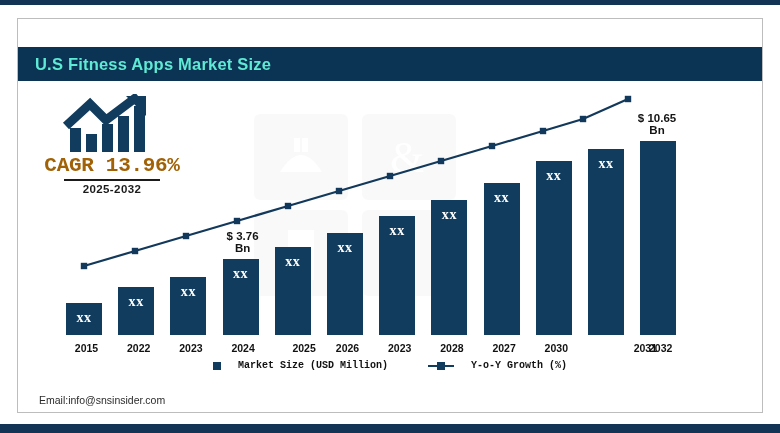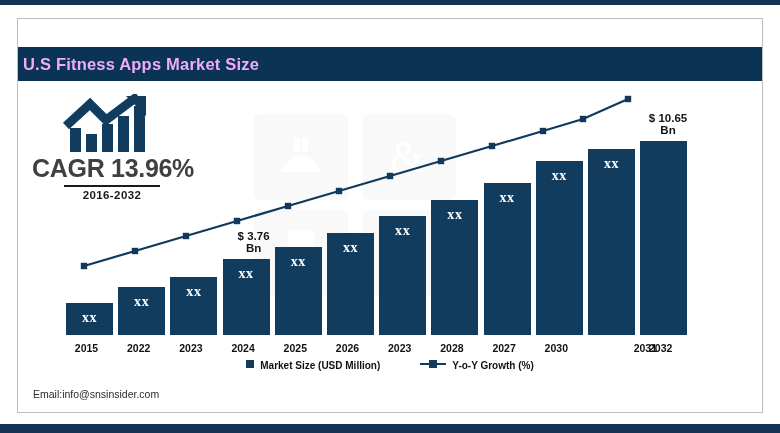--- a/index.html
+++ b/index.html
@@ -25,25 +25,25 @@
   }
 
   
   .header-band{
     position:absolute;left:18px;top:47px;
     width:744px;height:34px;
     background:#0b3354;
     display:flex;align-items:center;
   }
   .header-title{
-    color:#f0abfc;
+    color:#5eead4;
     font-size:16.5px;
     font-weight:bold;
     letter-spacing:.2px;
-    margin-left:5px;
+    margin-left:17px;
     white-space:nowrap;
   }
 
   
   .plot{
     position:absolute;left:18px;top:82px;
     width:744px;height:300px;
     overflow:hidden;
   }
 
@@ -56,38 +56,39 @@
   }
 
   
   .cagr-box{
     position:absolute;left:14px;top:12px;
     width:160px;
     text-align:center;
   }
   .cagr-icon{display:block;margin:0 auto;}
   .cagr-value{
-    font-size:25px;font-weight:bold;color:#404040;
+    font-size:21px;font-weight:bold;color:#a16207;
     letter-spacing:-.3px;margin-top:-2px;
     white-space:nowrap;
+    font-family:Liberation Mono, monospace;
   }
   .cagr-rule{
     width:96px;height:1.6px;background:#1b1b1b;
     margin:2px auto 2px auto;
   }
   .cagr-period{
     font-size:11.5px;font-weight:bold;color:#1b1b1b;
     letter-spacing:.4px;
   }
 
   
   .bars{position:absolute;left:0;top:0;width:744px;height:300px;}
   .bar-col{
     position:absolute;bottom:47px;
-    width:47px;
+    width:36px;
     display:flex;flex-direction:column;align-items:flex-end;
   }
   .bar-toplabel{
     position:absolute;
     bottom:100%;
     font-size:11.5px;font-weight:bold;color:#141414;
     line-height:1.05;text-align:center;white-space:nowrap;
     margin-bottom:5px;
   }
   .bar-rect{
@@ -112,36 +113,36 @@
   }
 
   
   .trend{position:absolute;left:0;top:0;width:744px;height:300px;}
 
   
   .legend{
     position:absolute;left:18px;top:360px;width:744px;
     display:flex;justify-content:center;align-items:center;gap:40px;
   }
-  .legend-item{display:flex;gap:6px;}
+  .legend-item{display:flex;align-items:center;gap:17px;font-family:Liberation Mono, monospace;}
   .legend-swatch{width:8px;height:8px;background:#123c5e;display:inline-block;}
   .legend-line{display:inline-block;position:relative;width:26px;height:8px;}
   .legend-line:before{
     content:"";position:absolute;left:0;top:3px;width:26px;height:2px;background:#123c5e;
   }
   .legend-line:after{
     content:"";position:absolute;left:9px;top:0px;width:8px;height:8px;background:#123c5e;
   }
   .legend-label{font-size:10px;font-weight:bold;color:#111;white-space:nowrap;}
 
   
   .footer{
-    position:absolute;left:18px;top:388px;
+    position:absolute;left:24px;top:388px;
     width:744px;height:24px;
-    display:flex;justify-content:space-between;
+    display:flex;align-items:center;justify-content:space-between;
     box-sizing:border-box;padding:0 15px;
   }
   .footer-text{font-size:10.5px;color:#2b2b2b;white-space:nowrap;}
 </style>
 </head>
 <body>
 
 <div id="root">
 
   <div class="strip-top"></div>
@@ -173,21 +174,21 @@
         <rect x="10" y="34" width="11" height="24" fill="#123c5e"></rect>
         <rect x="26" y="40" width="11" height="18" fill="#123c5e"></rect>
         <rect x="42" y="30" width="11" height="28" fill="#123c5e"></rect>
         <rect x="58" y="22" width="11" height="36" fill="#123c5e"></rect>
         <rect x="74" y="12" width="11" height="46" fill="#123c5e"></rect>
         <path d="M6 32 L30 10 L46 26 L78 2" stroke="#123c5e" stroke-width="9" fill="none" stroke-linejoin="miter"></path>
         <path d="M66 2 L86 2 L86 22 Z" fill="#123c5e"></path>
       </svg>
       <div class="cagr-value">CAGR 13.96%</div>
       <div class="cagr-rule"></div>
-      <div class="cagr-period">2016-2032</div>
+      <div class="cagr-period">2025-2032</div>
     </div>
 
     <div class="bars" id="bars">
         <div class="bar-col" style="left: 48px;">
           <div class="bar-rect" style="height: 32px; background: rgb(18, 60, 94);">
             <span class="bar-inner">xx</span>
           </div>
         </div>
         <div class="xlabel" style="left: 48px;">2015</div>
         <div class="bar-col" style="left: 100.2px;">
@@ -207,21 +208,21 @@
           <div class="bar-rect" style="height: 76px; background: rgb(18, 60, 94);">
             <span class="bar-inner">xx</span>
           </div>
         </div>
         <div class="xlabel" style="left: 204.6px;">2024</div>
         <div class="bar-col" style="left: 256.8px;">
           <div class="bar-rect" style="height: 88px; background: rgb(18, 60, 94);">
             <span class="bar-inner">xx</span>
           </div>
         </div>
-        <div class="xlabel" style="left: 256.8px;">2025</div>
+        <div class="xlabel" style="left: 256.8px; text-align: right;">2025</div>
         <div class="bar-col" style="left: 309px;">
           <div class="bar-rect" style="height: 102px; background: rgb(18, 60, 94);">
             <span class="bar-inner">xx</span>
           </div>
         </div>
         <div class="xlabel" style="left: 309px;">2026</div>
         <div class="bar-col" style="left: 361.2px;">
           <div class="bar-rect" style="height: 119px; background: rgb(18, 60, 94);">
             <span class="bar-inner">xx</span>
           </div>

